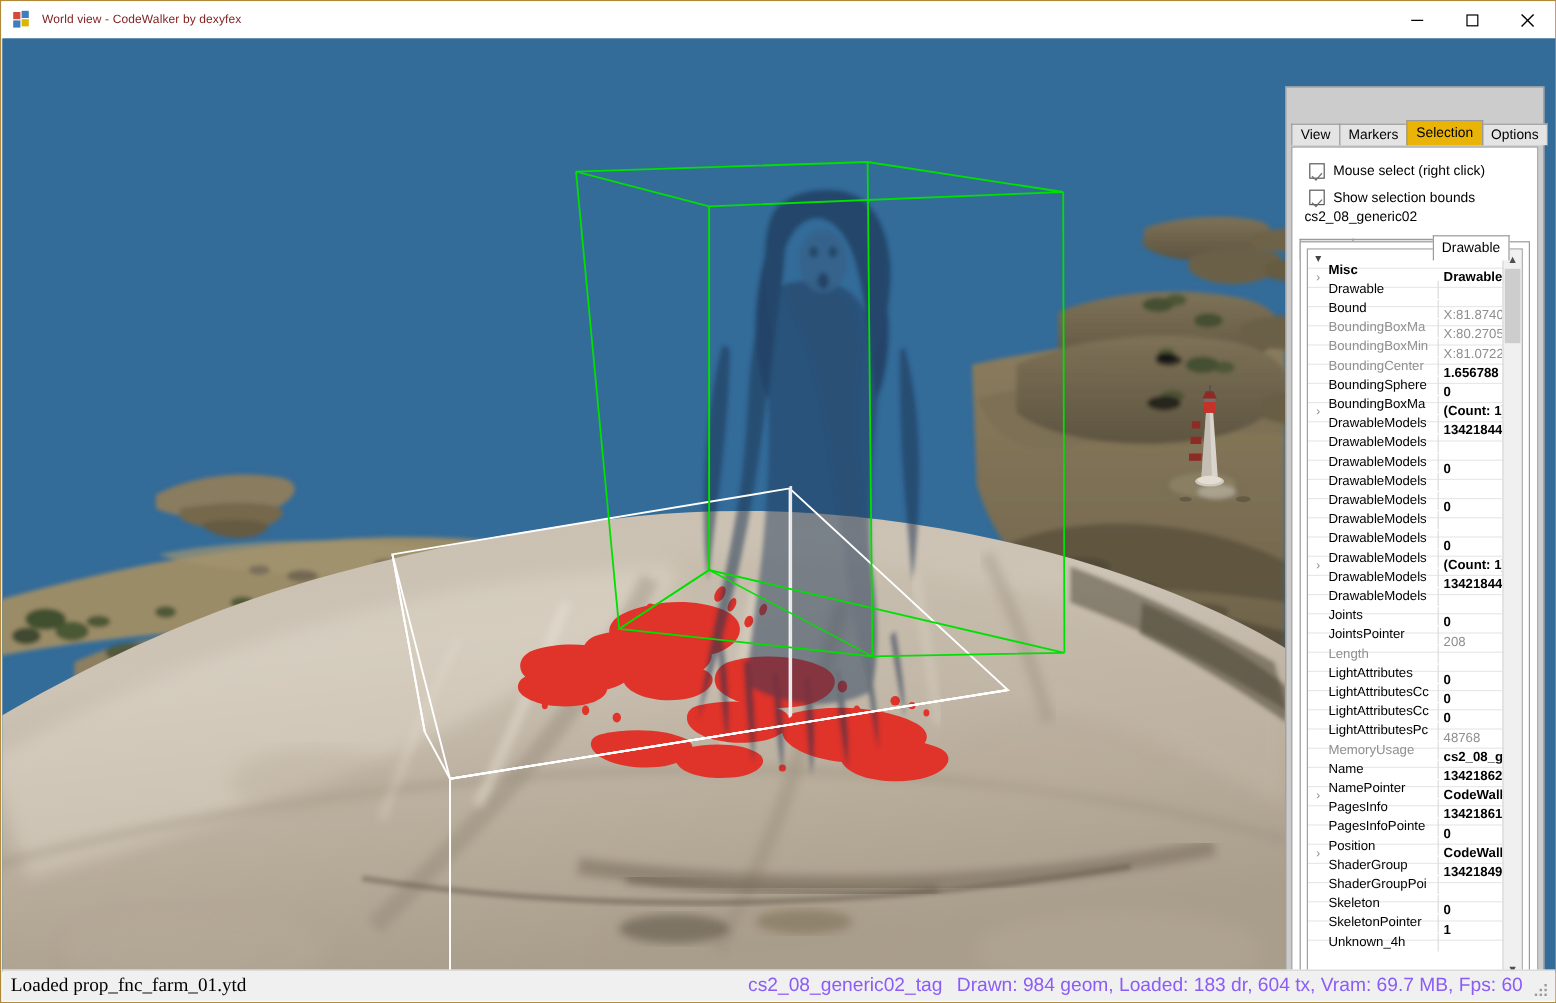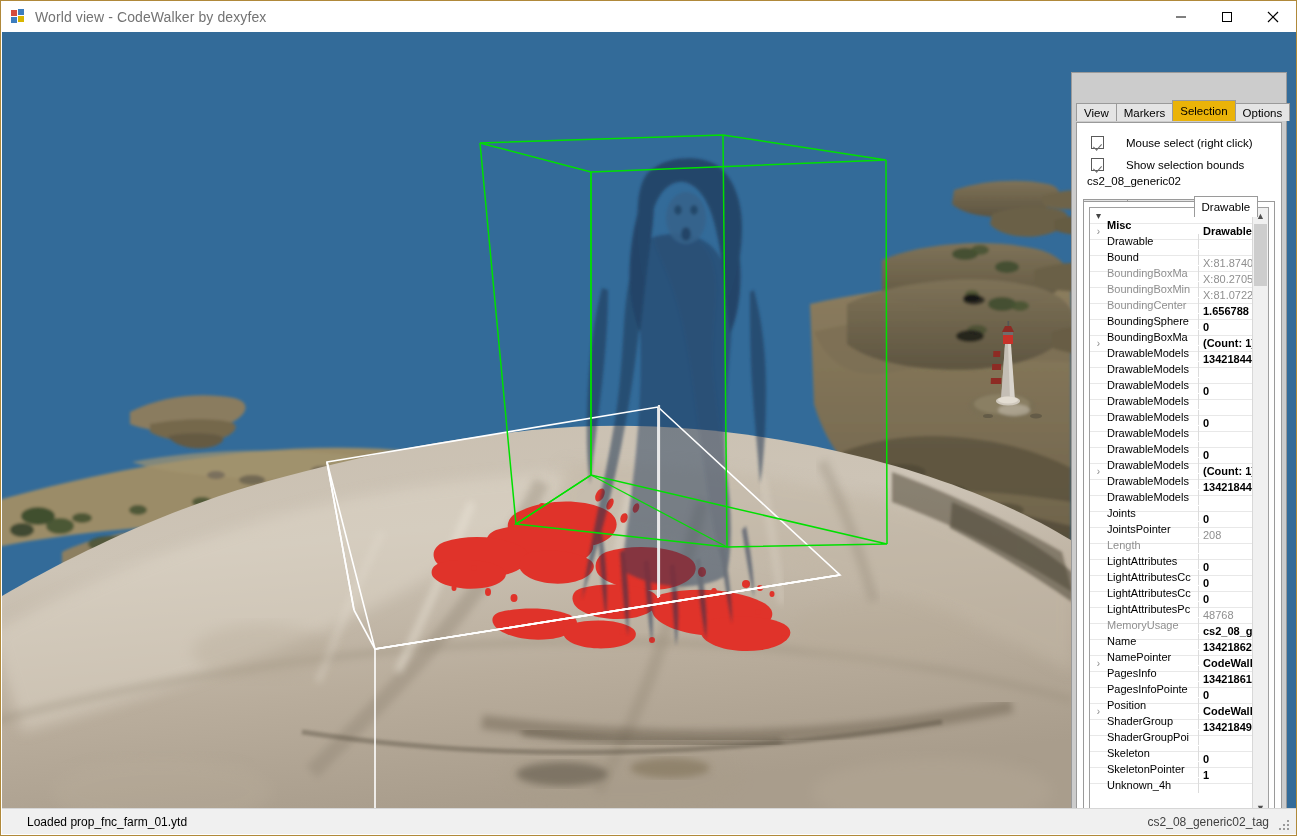--- a/index.html
+++ b/index.html
@@ -26,21 +26,21 @@
   .title-icon{
     width:16px;height:16px;margin-left:10px;margin-right:8px;
     position:relative;flex:0 0 auto;
   }
   .title-icon .q{position:absolute;width:6px;height:6px;}
   .title-icon .q1{left:0;top:1px;background:#d44b3c;}
   .title-icon .q2{left:7px;top:0;background:#3d7ebf;}
   .title-icon .q3{left:0;top:8px;background:#3d7ebf;}
   .title-icon .q4{left:7px;top:7px;background:#d9b600;}
   .title-text{
-    font-size:14px;color:#737373;letter-spacing:0.1px;
+    font-size:10px;color:#7f1d1d;letter-spacing:0.1px;
   }
   .win-buttons{margin-left:auto;display:flex;height:31px;}
   .win-btn{
     width:46px;height:31px;display:flex;align-items:center;justify-content:center;
     font-size:12px;color:#000;background:transparent;
   }
   .win-btn svg{display:block;}
   
   .viewport{
     position:absolute;left:1px;top:31px;width:1295px;height:778px;
@@ -85,21 +85,21 @@
     border-bottom:none;box-sizing:border-box;display:flex;align-items:center;
     font-size:11.5px;margin-right:-1px;color:#000;
   }
   .tab.active{
     background:#eab308;height:21px;margin-top:-3px;position:relative;z-index:3;
   }
   .tabbody{
     position:absolute;left:4px;top:49px;right:4px;bottom:6px;
     background:#ffffff;border:1px solid #9a9a9a;box-sizing:border-box;
   }
-  .chkrow{display:flex;align-items:center;margin:9px 0 0 14px;gap:15px;}
+  .chkrow{display:flex;align-items:center;margin:9px 0 0 14px;}
   .chkrow:first-child{margin-top:13px;}
   .chkbox{
     width:13px;height:13px;border:1px solid #5a5a5a;background:#fff;
     box-sizing:border-box;position:relative;margin-right:7px;flex:0 0 auto;
   }
   .chkbox.checked:after{
     content:"";position:absolute;left:3px;top:5px;width:4px;height:7px;
     border:solid #6d6d6d;border-width:0 1.6px 1.6px 0;transform:rotate(42deg);
   }
   .chklabel{font-size:11.5px;}
@@ -163,27 +163,27 @@
   .pscroll .thumb{
     position:absolute;left:1px;right:1px;top:16px;height:62px;background:#cdcdcd;
   }
   
   .statusbar{
     position:absolute;left:1px;bottom:1px;width:1295px;height:26px;
     background:#f0f0f0;border-top:1px solid #d6d6d6;
     display:flex;align-items:center;box-sizing:border-box;
   }
   .status-left{
-    margin-left:25px;font-size:12px;color:#000;
+    margin-left:7px;font-size:16px;color:#000;font-family:Liberation Serif, serif;
   }
   .status-right{
     margin-left:auto;display:flex;align-items:center;margin-right:6px;
   }
   .status-seg{
-    font-size:12px;color:#404040;padding:0 6px;
+    font-size:16px;color:#8b5cf6;padding:0 6px;
   }
   .grip{
     width:14px;height:14px;position:relative;margin-left:2px;margin-top:6px;
   }
   .grip i{position:absolute;width:2px;height:2px;background:#9a9a9a;}
   svg{overflow:visible;}
 </style>
 </head>
 <body>
 
@@ -784,20 +784,21 @@
         </div>
 
       </div>
     </div>
   </div>
 
   <div class="statusbar">
     <div class="status-left">Loaded prop_fnc_farm_01.ytd</div>
     <div class="status-right">
       <div class="status-seg">cs2_08_generic02_tag</div>
+      <div class="status-seg">Drawn: 984 geom, Loaded: 183 dr, 604 tx, Vram: 69.7 MB, Fps: 60</div>
       <div class="grip">
         <i style="left:10px;top:10px;"></i>
           <i style="left:6px;top:10px;"></i>
           <i style="left:10px;top:6px;"></i>
         <i style="left:2px;top:10px;"></i>
           <i style="left:6px;top:6px;"></i>
           <i style="left:10px;top:2px;"></i>
       </div>
     </div>
   </div>

